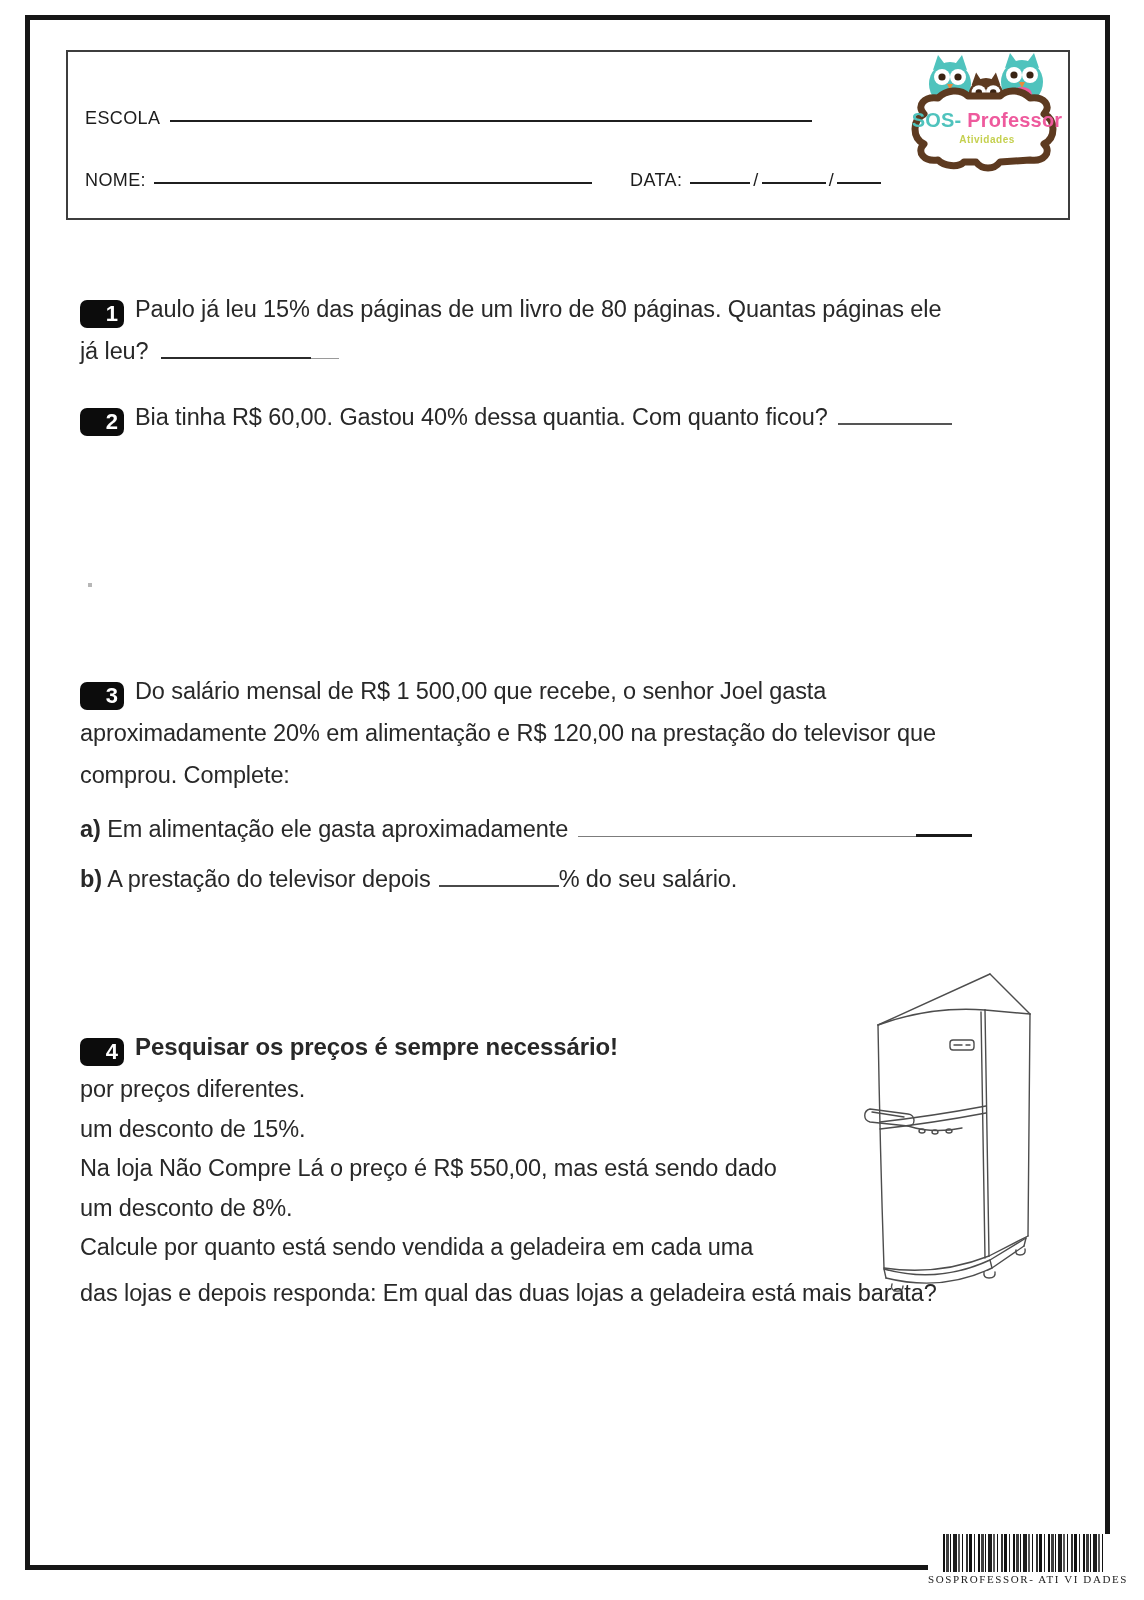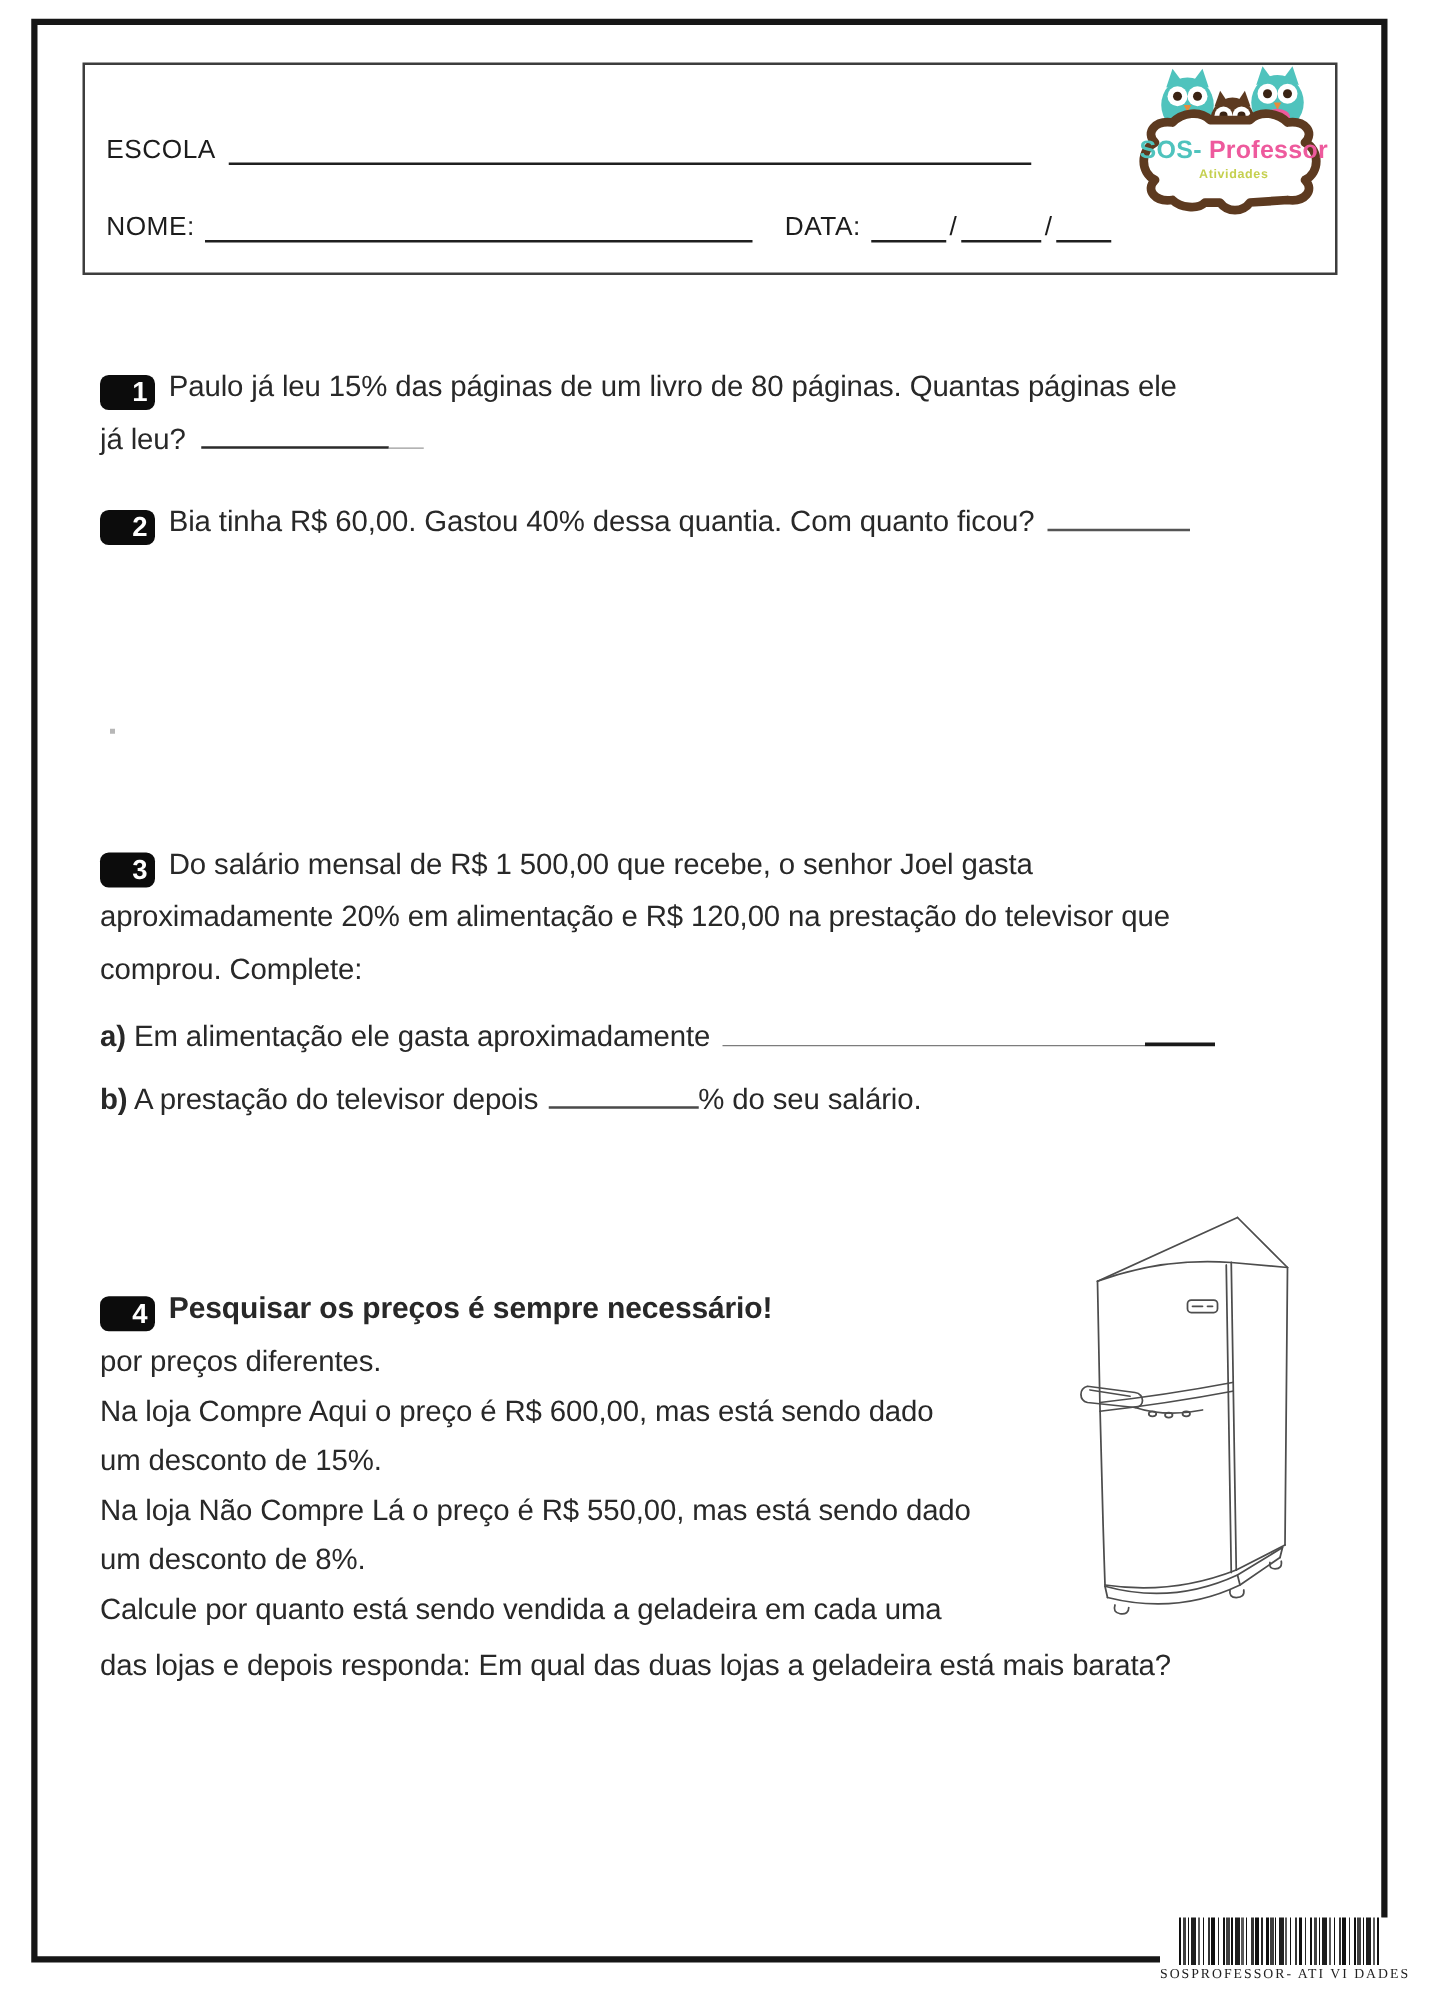--- a/index.html
+++ b/index.html
@@ -9,27 +9,27 @@
   }
   .border-frame{
     position:absolute; left:25px; top:15px; width:1085px; height:1555px;
     border:5px solid #161616; box-sizing:border-box;
   }
   
   .header-box{
     position:absolute; left:66px; top:50px; width:1004px; height:170px;
     border:2px solid #3d3d3d; box-sizing:border-box; background:#fff;
   }
-  .hrow{position:absolute; left:17px; display:flex; align-items:flex-end; font-size:21px; letter-spacing:.4px; color:#1c1c1c; white-space:nowrap;}
+  .hrow{position:absolute; left:17px; display:flex; align-items:center; font-size:18px; letter-spacing:.4px; color:#1c1c1c; white-space:nowrap;}
   .row-school{top:56px;}
   .row-name{top:118px;}
   .blank{display:inline-block; height:5px; border-bottom:2px solid #1f1f1f;}
   .school-blank{width:642px; margin-left:10px;}
   .name-blank{width:438px; margin-left:8px;}
-  .date-label{margin-left:26px;}
+  .date-label{margin-left:38px;}
   .date-blank-1{width:60px; margin-left:8px;}
   .date-blank-2{width:64px;}
   .date-blank-3{width:44px;}
   .date-sep{margin:0 3px;}
   
   .logo{position:absolute; left:836px; top:0px; width:166px; height:122px;}
   .logo svg{position:absolute; left:0; top:0;}
   .logo-text{
     position:absolute; left:0; top:58px; width:100%; text-align:center;
     font-weight:bold; font-size:20px; letter-spacing:.2px; line-height:20px;
@@ -207,21 +207,20 @@
       <span class="itemlabel">b)</span>
       <span>A prestação do televisor depois</span><span class="ansline b-line"></span><span>% do seu salário.</span>
     </div>
   </div>
 
   <div class="q q4">
     <div class="title-line">
       <span class="qbadge">4</span><span>Pesquisar os preços é sempre necessário!</span>
     </div>
     <div>por preços diferentes.</div>
-    <div>Na loja Compre Aqui o preço é R$ 600,00, mas está sendo dado</div>
     <div>um desconto de 15%.</div>
     <div>Na loja Não Compre Lá o preço é R$ 550,00, mas está sendo dado</div>
     <div>um desconto de 8%.</div>
     <div>Calcule por quanto está sendo vendida a geladeira em cada uma</div>
     <div class="last-line">das lojas e depois responda: Em qual das duas lojas a geladeira está mais barata?</div>
   </div>
 
   <div class="fridge">
     <svg width="182" height="348" viewBox="0 0 182 348" fill="none" stroke="#4d4d4d" stroke-width="1.4" stroke-linejoin="round" stroke-linecap="round">
 

